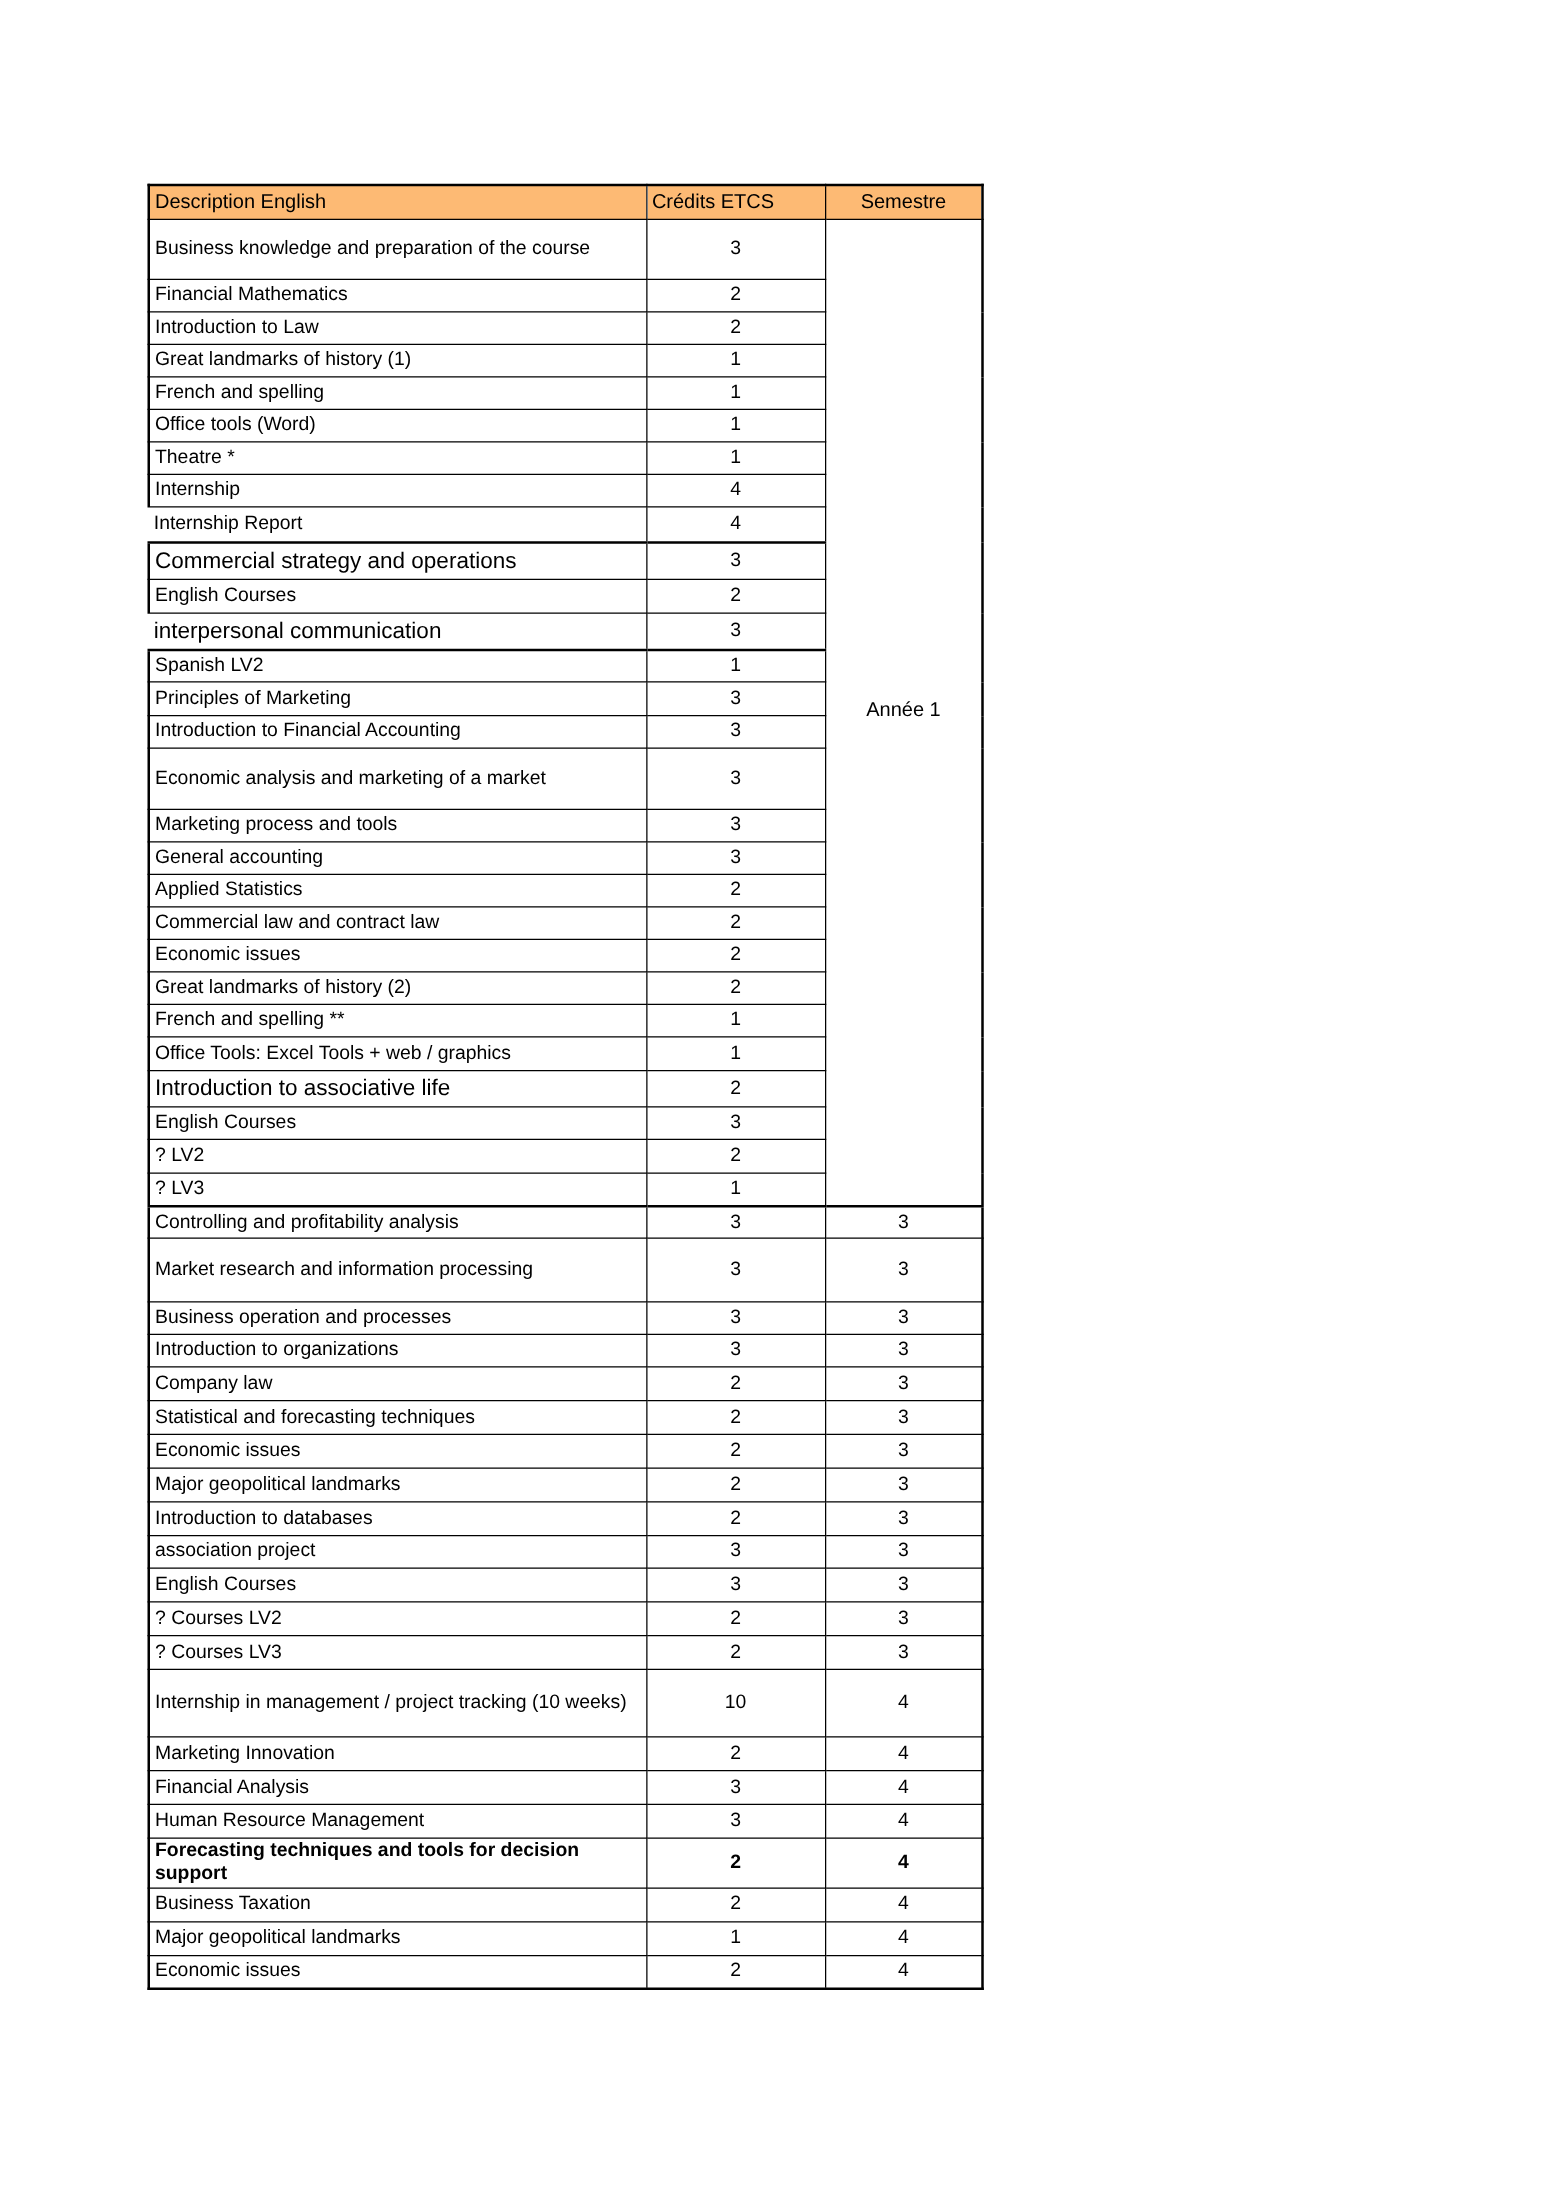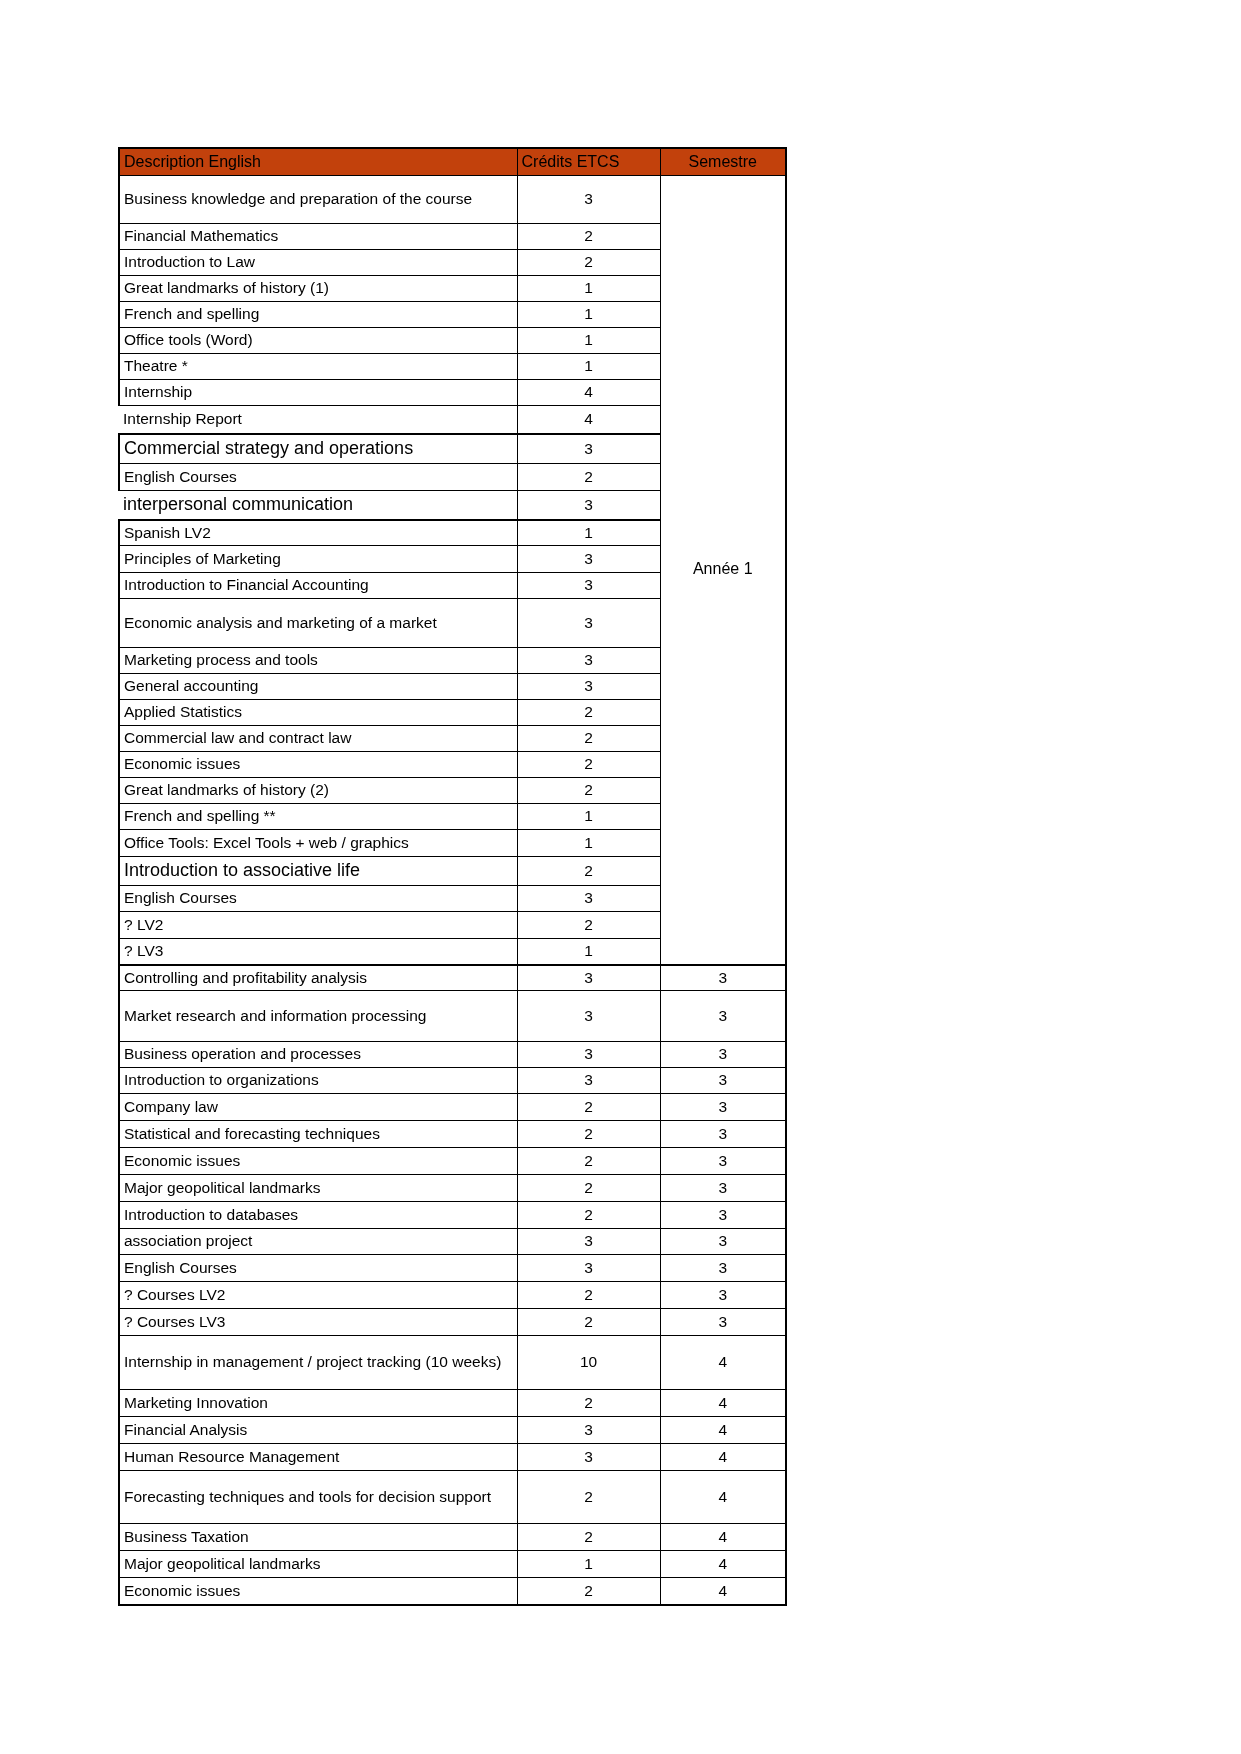--- a/index.html
+++ b/index.html
@@ -19,21 +19,21 @@
   }
   col.c-desc{width:398px;}
   col.c-cred{width:143px;}
   col.c-sem{width:126px;}
   th,td{
     border:1.5px solid #000;
     vertical-align:middle;
     overflow:hidden;
   }
   th{
-    background:#c2410c;
+    background:#fdba74;
     font-weight:normal;
     font-size:16px;
     text-align:left;
     padding:2px 4px;
     height:22px;
   }
   th.center{text-align:center;}
   tr{height:26px;}
   td{
     font-size:15.5px;
@@ -263,21 +263,21 @@
         <tr style="height: 27px;">
           <td class="">Financial Analysis</td>
           <td class="num">3</td>
           <td class="num">4</td>
         </tr>
         <tr style="height: 27px; margin-top: 24px;">
           <td class="">Human Resource Management</td>
           <td class="num">3</td>
           <td class="num">4</td>
         </tr>
-        <tr style="height: 53px;">
+        <tr style="height: 39px; font-weight: bold;">
           <td class="">Forecasting techniques and tools for decision support</td>
           <td class="num">2</td>
           <td class="num">4</td>
         </tr>
         <tr style="height: 27px;">
           <td class="">Business Taxation</td>
           <td class="num">2</td>
           <td class="num">4</td>
         </tr>
         <tr style="height: 27px;">

